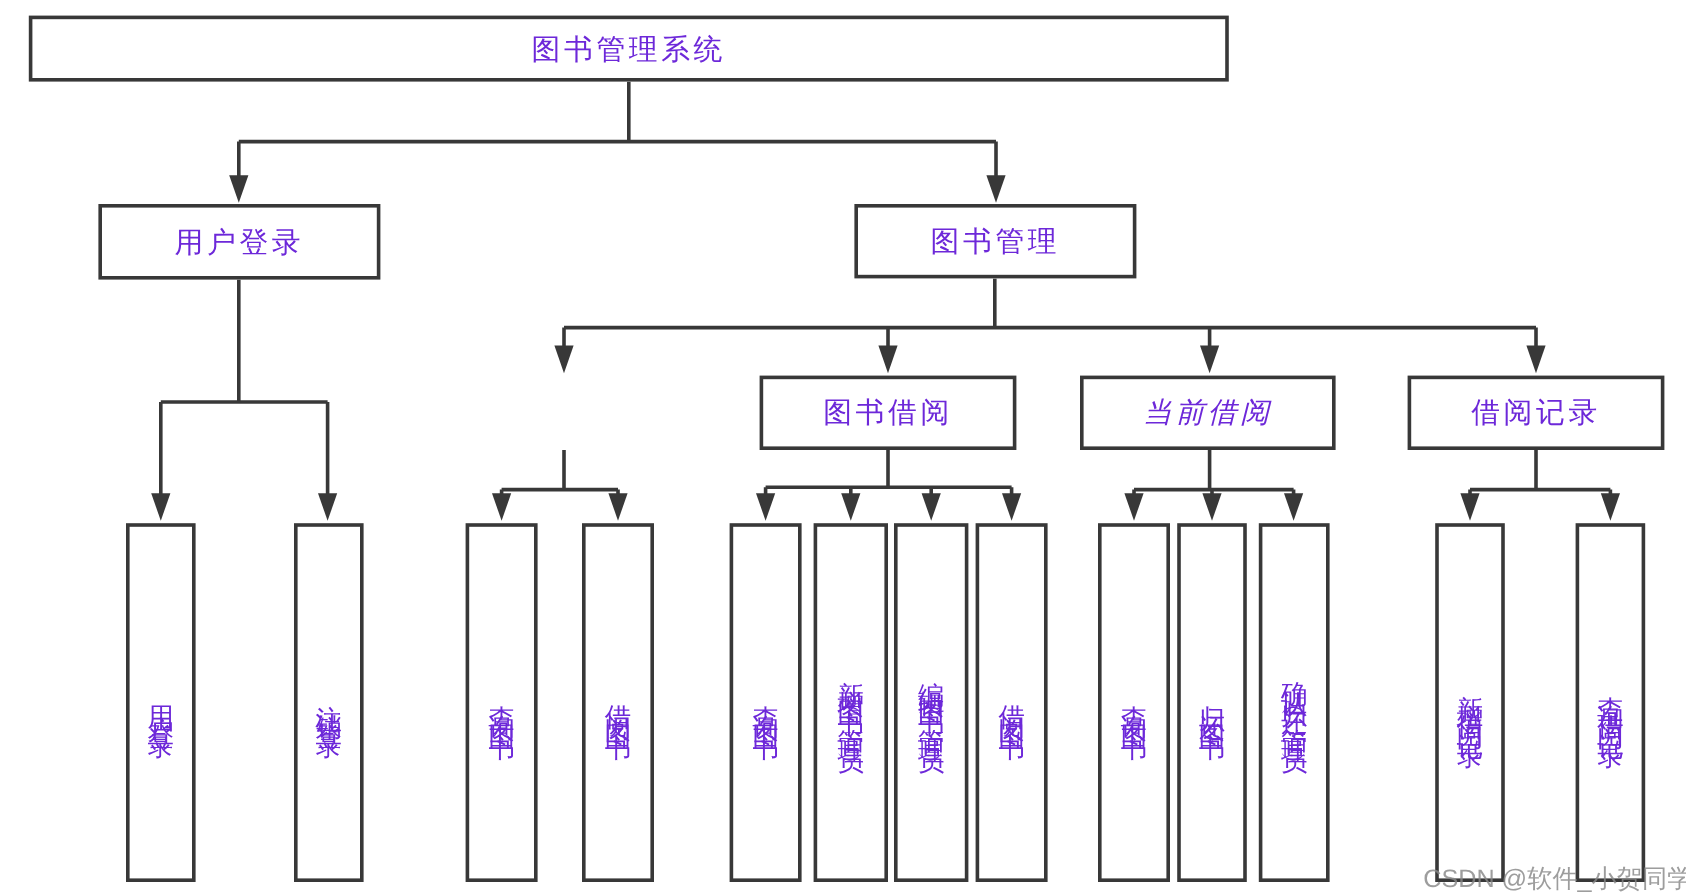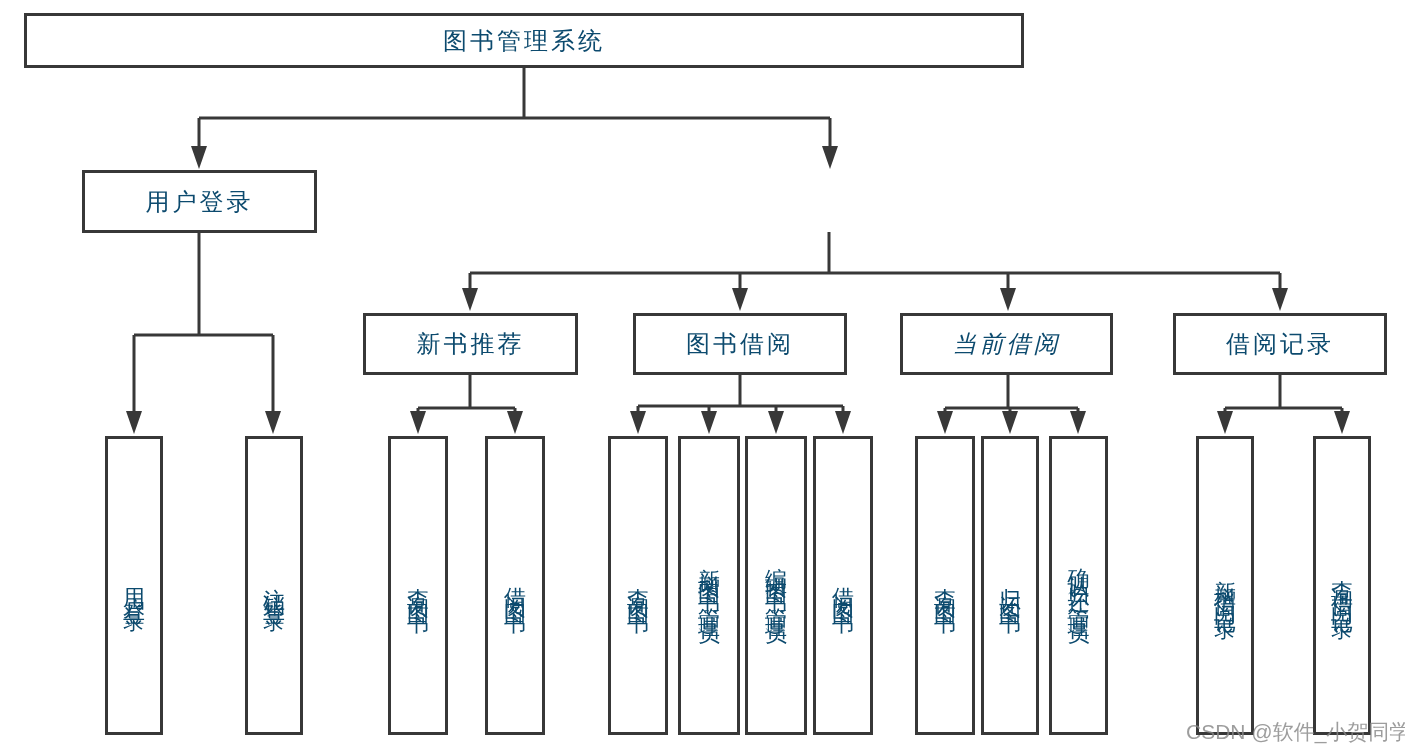--- a/index.html
+++ b/index.html
@@ -20,21 +20,21 @@
   .ln { fill: none; stroke: #383838; stroke-width: 3; }
   .ah { fill: #383838; stroke: none; }
   .node {
     position: absolute;
     background: #ffffff;
     border: 3px solid #383838;
     box-sizing: border-box;
     display: flex;
     align-items: center;
     justify-content: center;
-    color: #0c4a6e;
+    color: #6d28d9;
   }
   .h-node { font-size: 24px; letter-spacing: 3px; white-space: nowrap; }
   .v-node {
     font-size: 22px;
     letter-spacing: 8px;
     line-height: 1;
   }
   .v-node .v-text {
     writing-mode: vertical-rl;
     text-orientation: mixed;
@@ -91,24 +91,24 @@
     <polygon class="ah" points="1334,411 1350,411 1342,434"></polygon>
   </svg>
 
   <div class="node h-node" style="left:24px; top:13px; width:1000px; height:55px;">
     <span>图书管理系统</span>
   </div>
 
   <div class="node h-node" style="left:82px; top:170px; width:235px; height:63px;">
     <span>用户登录</span>
   </div>
+  <div class="node h-node" style="left:712px; top:170px; width:235px; height:62px;">
+    <span>图书管理</span>
+  </div>
 
-  <div class="node h-node" style="left:363px; top:313px; width:215px; height:62px;">
-    <span>新书推荐</span>
-  </div>
   <div class="node h-node" style="left:633px; top:313px; width:214px; height:62px;">
     <span>图书借阅</span>
   </div>
   <div class="node h-node" style="left:900px; top:313px; width:213px; height:62px;font-style:italic;">
     <span>当前借阅</span>
   </div>
   <div class="node h-node" style="left:1173px; top:313px; width:214px; height:62px;">
     <span>借阅记录</span>
   </div>
 

